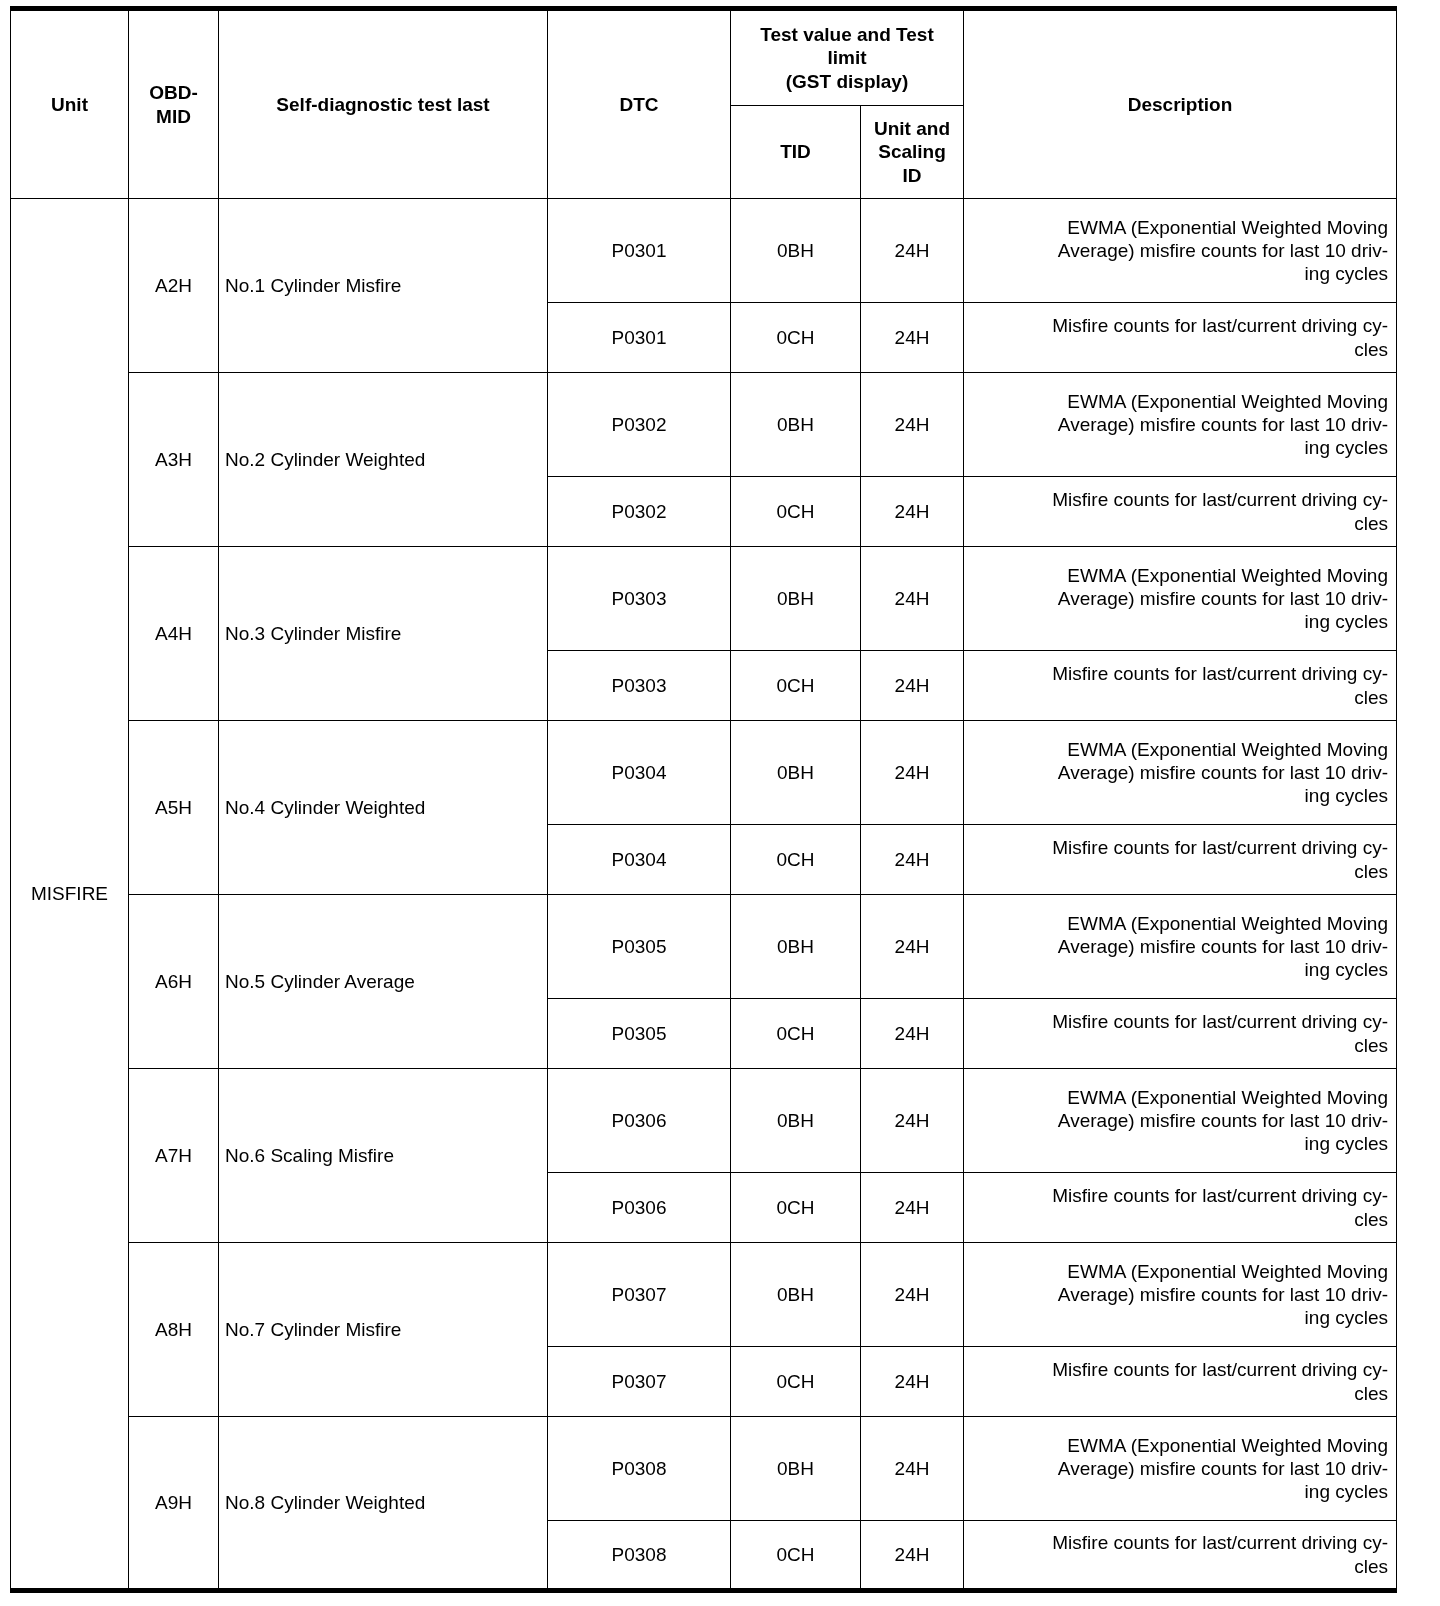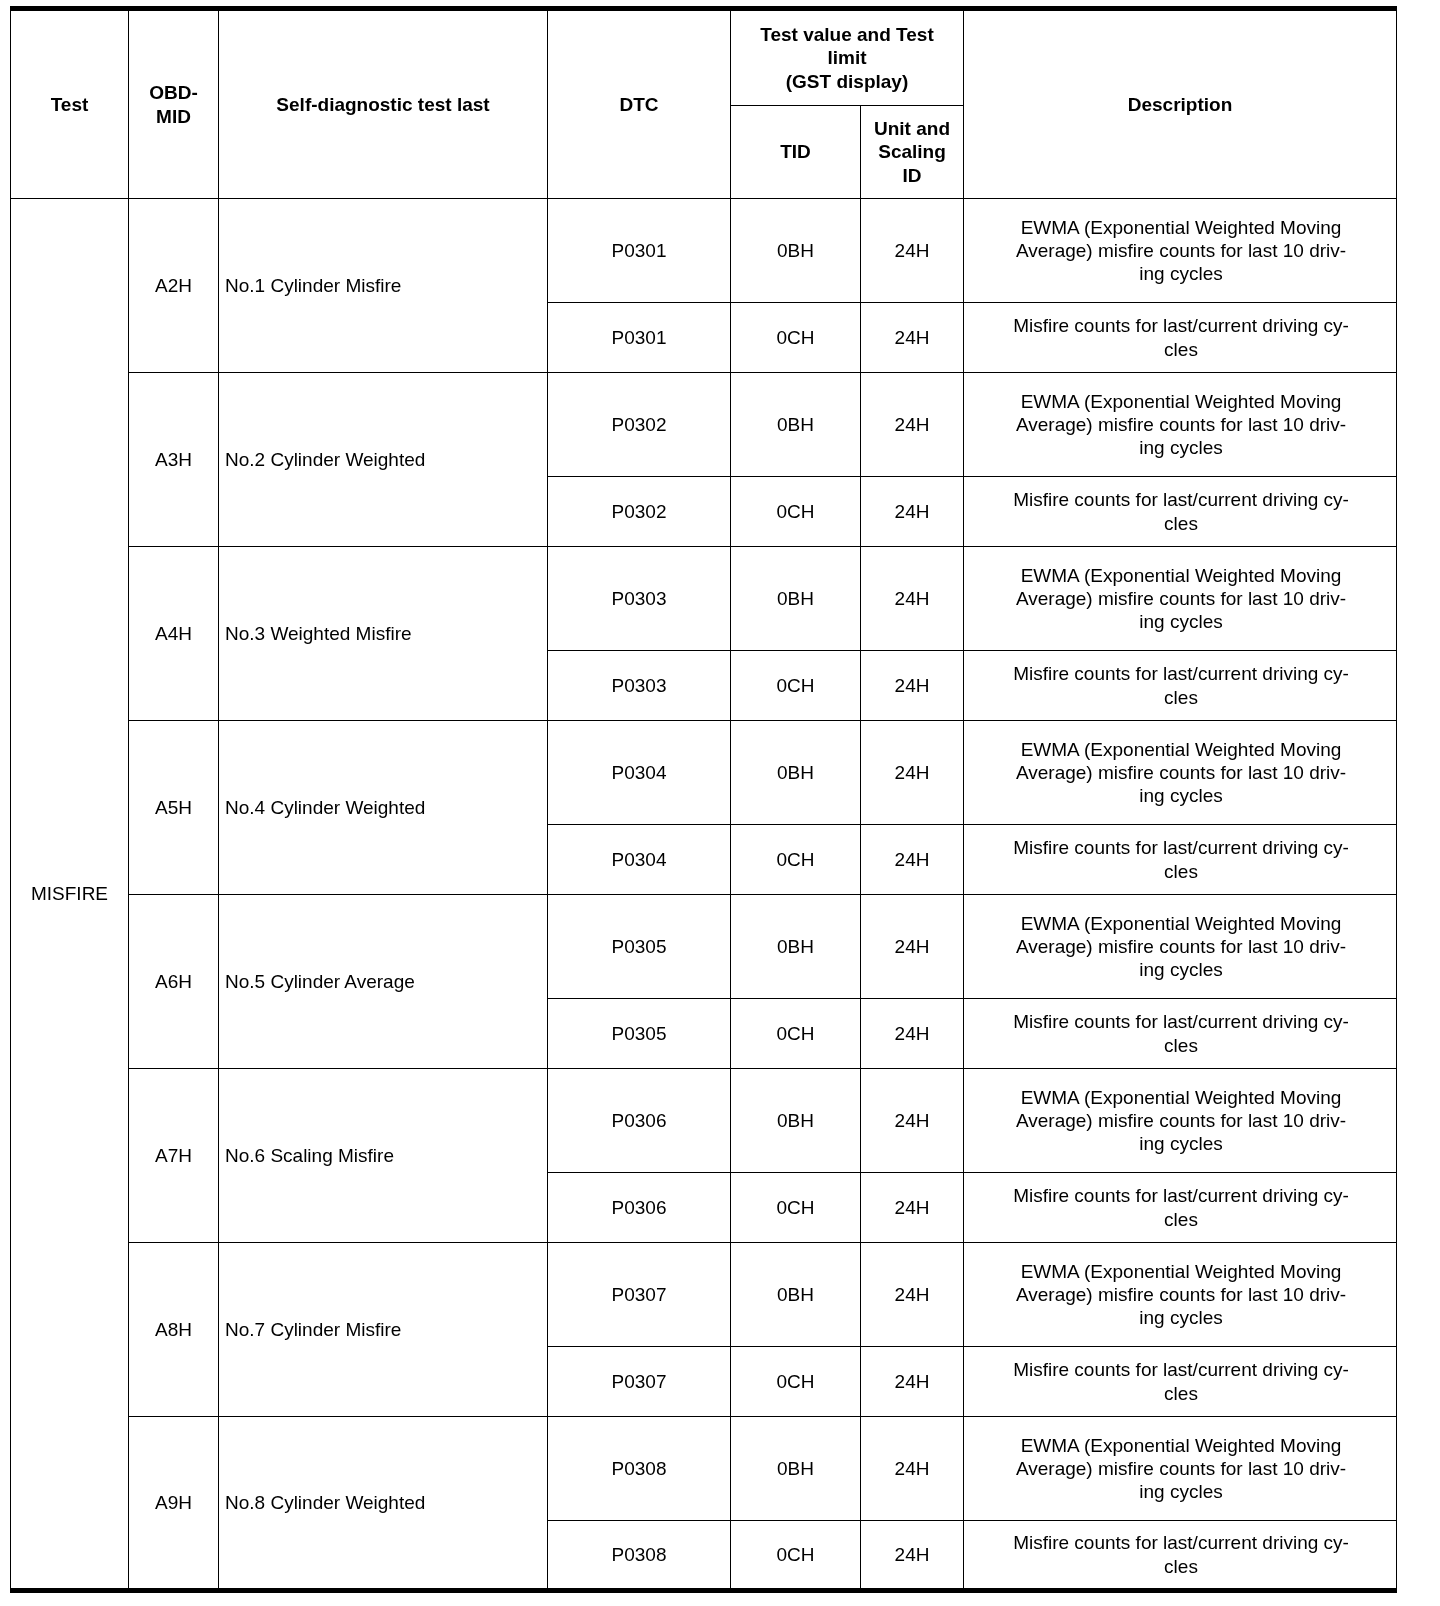--- a/index.html
+++ b/index.html
@@ -33,21 +33,21 @@
     font-weight: normal;
     vertical-align: middle;
     text-align: center;
     padding: 3px 6px;
     background: #ffffff;
     word-wrap: break-word;
   }
   th.cell { font-weight: bold; }
   .prewrap { white-space: pre-line; }
   .left { text-align: left; }
-  .desc { text-align: center; padding-left: 10px; padding-right: 8px; }
+  .desc { text-align: right; padding-left: 10px; padding-right: 8px; }
   tr.hdr-row1 { height: 97px; }
   tr.hdr-row2 { height: 93px; }
   tr.row-tall { height: 104px; }
   tr.row-short { height: 70px; }
 </style>
 </head>
 <body>
 
 <div class="page">
   <table class="diag-table">
@@ -55,21 +55,21 @@
       <col style="width:118px">
       <col style="width:90px">
       <col style="width:329px">
       <col style="width:183px">
       <col style="width:130px">
       <col style="width:103px">
       <col style="width:433px">
     </colgroup>
     <thead>
       <tr class="hdr-row1">
-        <th class="cell" rowspan="2">Test</th>
+        <th class="cell" rowspan="2">Unit</th>
         <th class="cell prewrap" rowspan="2">OBD-
 MID</th>
         <th class="cell" rowspan="2">Self-diagnostic test last</th>
         <th class="cell" rowspan="2">DTC</th>
         <th class="cell prewrap" colspan="2">Test value and Test
 limit
 (GST display)</th>
         <th class="cell" rowspan="2">Description</th>
       </tr>
       <tr class="hdr-row2">
@@ -110,21 +110,21 @@
         </tr>
         <tr class="row-short">
           <td class="cell">P0302</td>
           <td class="cell">0CH</td>
           <td class="cell">24H</td>
           <td class="cell desc prewrap">Misfire counts for last/current driving cy-
 cles</td>
         </tr>
         <tr class="row-tall">
           <td class="cell" rowspan="2">A4H</td>
-          <td class="cell left" rowspan="2">No.3 Weighted Misfire</td>
+          <td class="cell left" rowspan="2">No.3 Cylinder Misfire</td>
           <td class="cell">P0303</td>
           <td class="cell">0BH</td>
           <td class="cell">24H</td>
           <td class="cell desc prewrap">EWMA (Exponential Weighted Moving
 Average) misfire counts for last 10 driv-
 ing cycles</td>
         </tr>
         <tr class="row-short">
           <td class="cell">P0303</td>
           <td class="cell">0CH</td>

